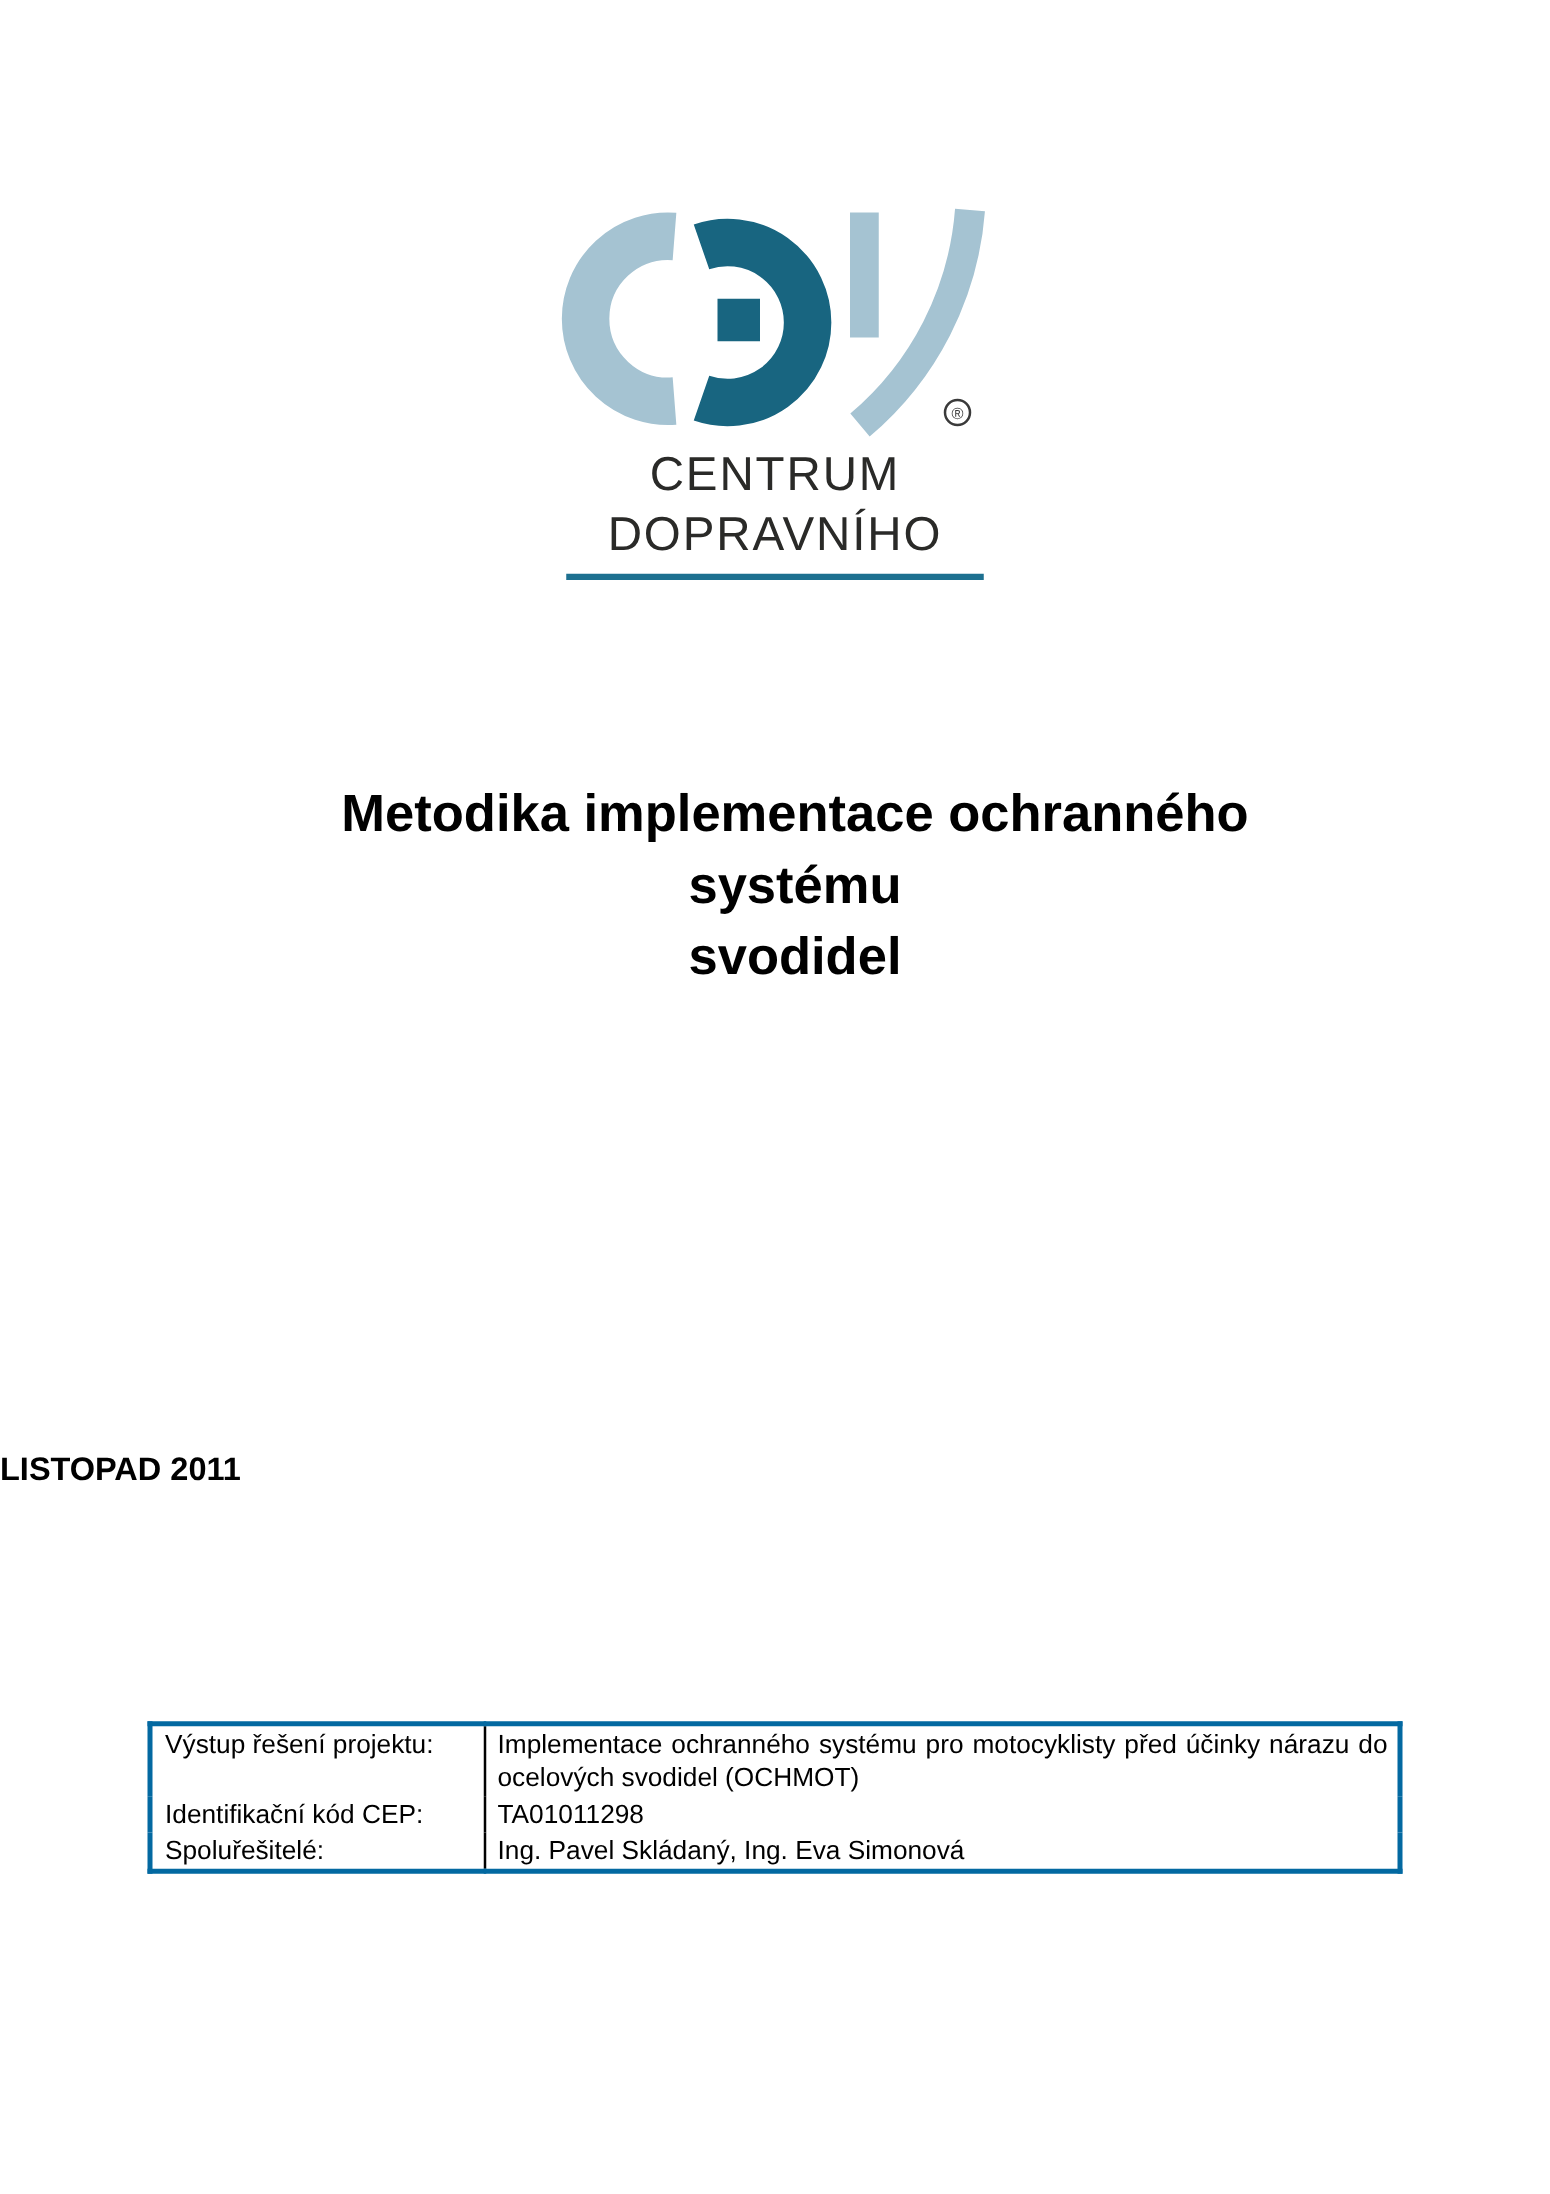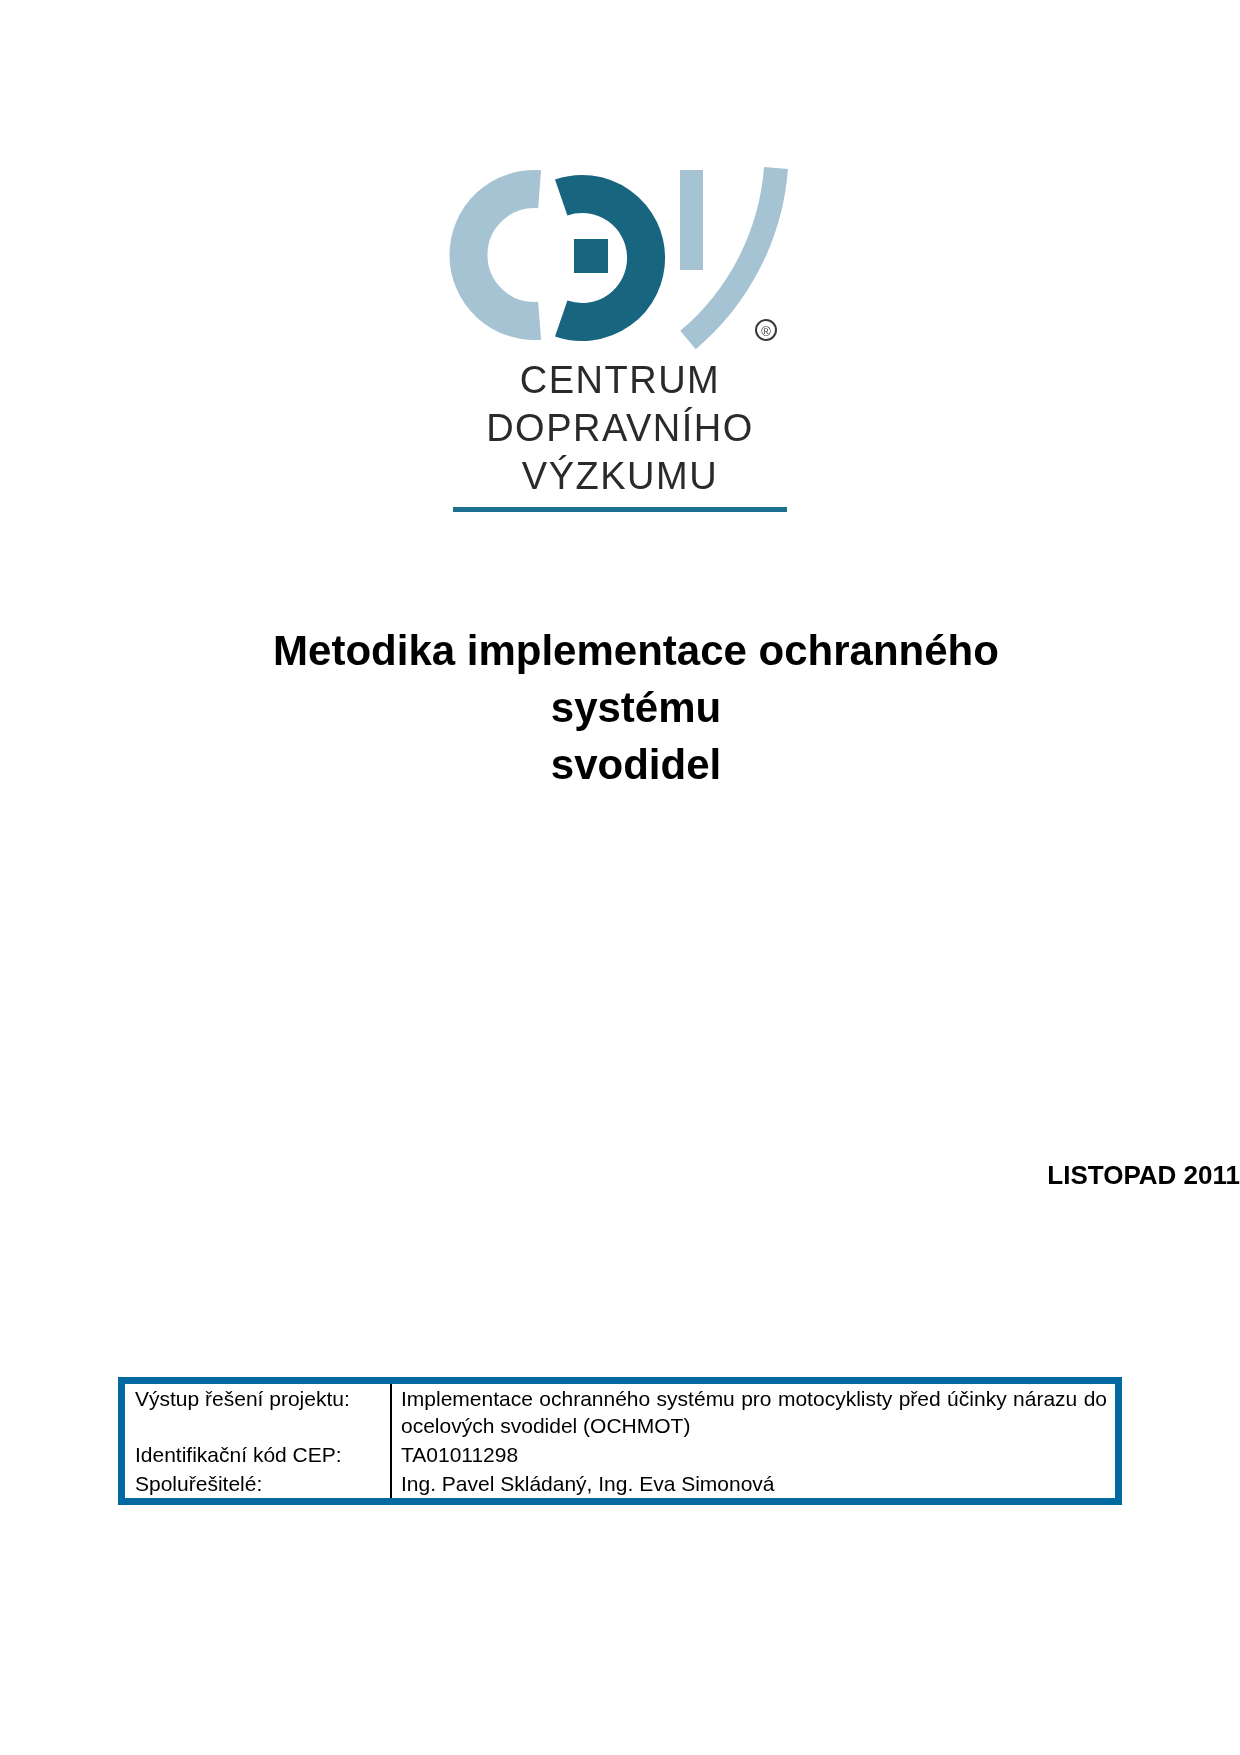--- a/index.html
+++ b/index.html
@@ -42,37 +42,37 @@
     font-weight: bold;
     line-height: 57px;
     color: #000;
     padding-left: 16px;
   }
 
   
   .doc-date {
     position: absolute;
     top: 1160px; left: 0; width: 100%;
-    text-align: right;
+    text-align: left;
     font-size: 26px;
     font-weight: bold;
     color: #000;
   }
 
   
   .info-table {
     position: absolute;
     top: 1377px; left: 118px;
     width: 1004px;
     border-collapse: collapse;
     table-layout: fixed;
     font-size: 21px;
     line-height: 27px;
   }
-  .info-table { border: 7px solid #0369a1; }
+  .info-table { border: 4px solid #0369a1; }
   .info-table td {
     vertical-align: top;
     padding: 1px 8px 1px 10px;
   }
   .info-table td.lbl { width: 247px; }
   .info-table td.val {
     border-left: 2px solid #000;
     padding-left: 9px;
   }
   .info-table td.val.justify {
@@ -98,21 +98,20 @@
 
     <g>
       <circle cx="318" cy="172" r="10" fill="none" stroke="#3a3a3a" stroke-width="2"></circle>
       <text x="318" y="177.5" text-anchor="middle" font-size="13" font-family="Liberation Sans, sans-serif" fill="#3a3a3a">®</text>
     </g>
   </svg>
 
   <div class="org-name">
     <div>CENTRUM</div>
     <div>DOPRAVNÍHO</div>
-    <div>VÝZKUMU</div>
   </div>
 
   <div class="logo-underline"></div>
 </div>
 
 <div class="doc-title">
   <div>Metodika implementace ochranného</div>
   <div>systému</div>
   <div>svodidel</div>
 </div>

